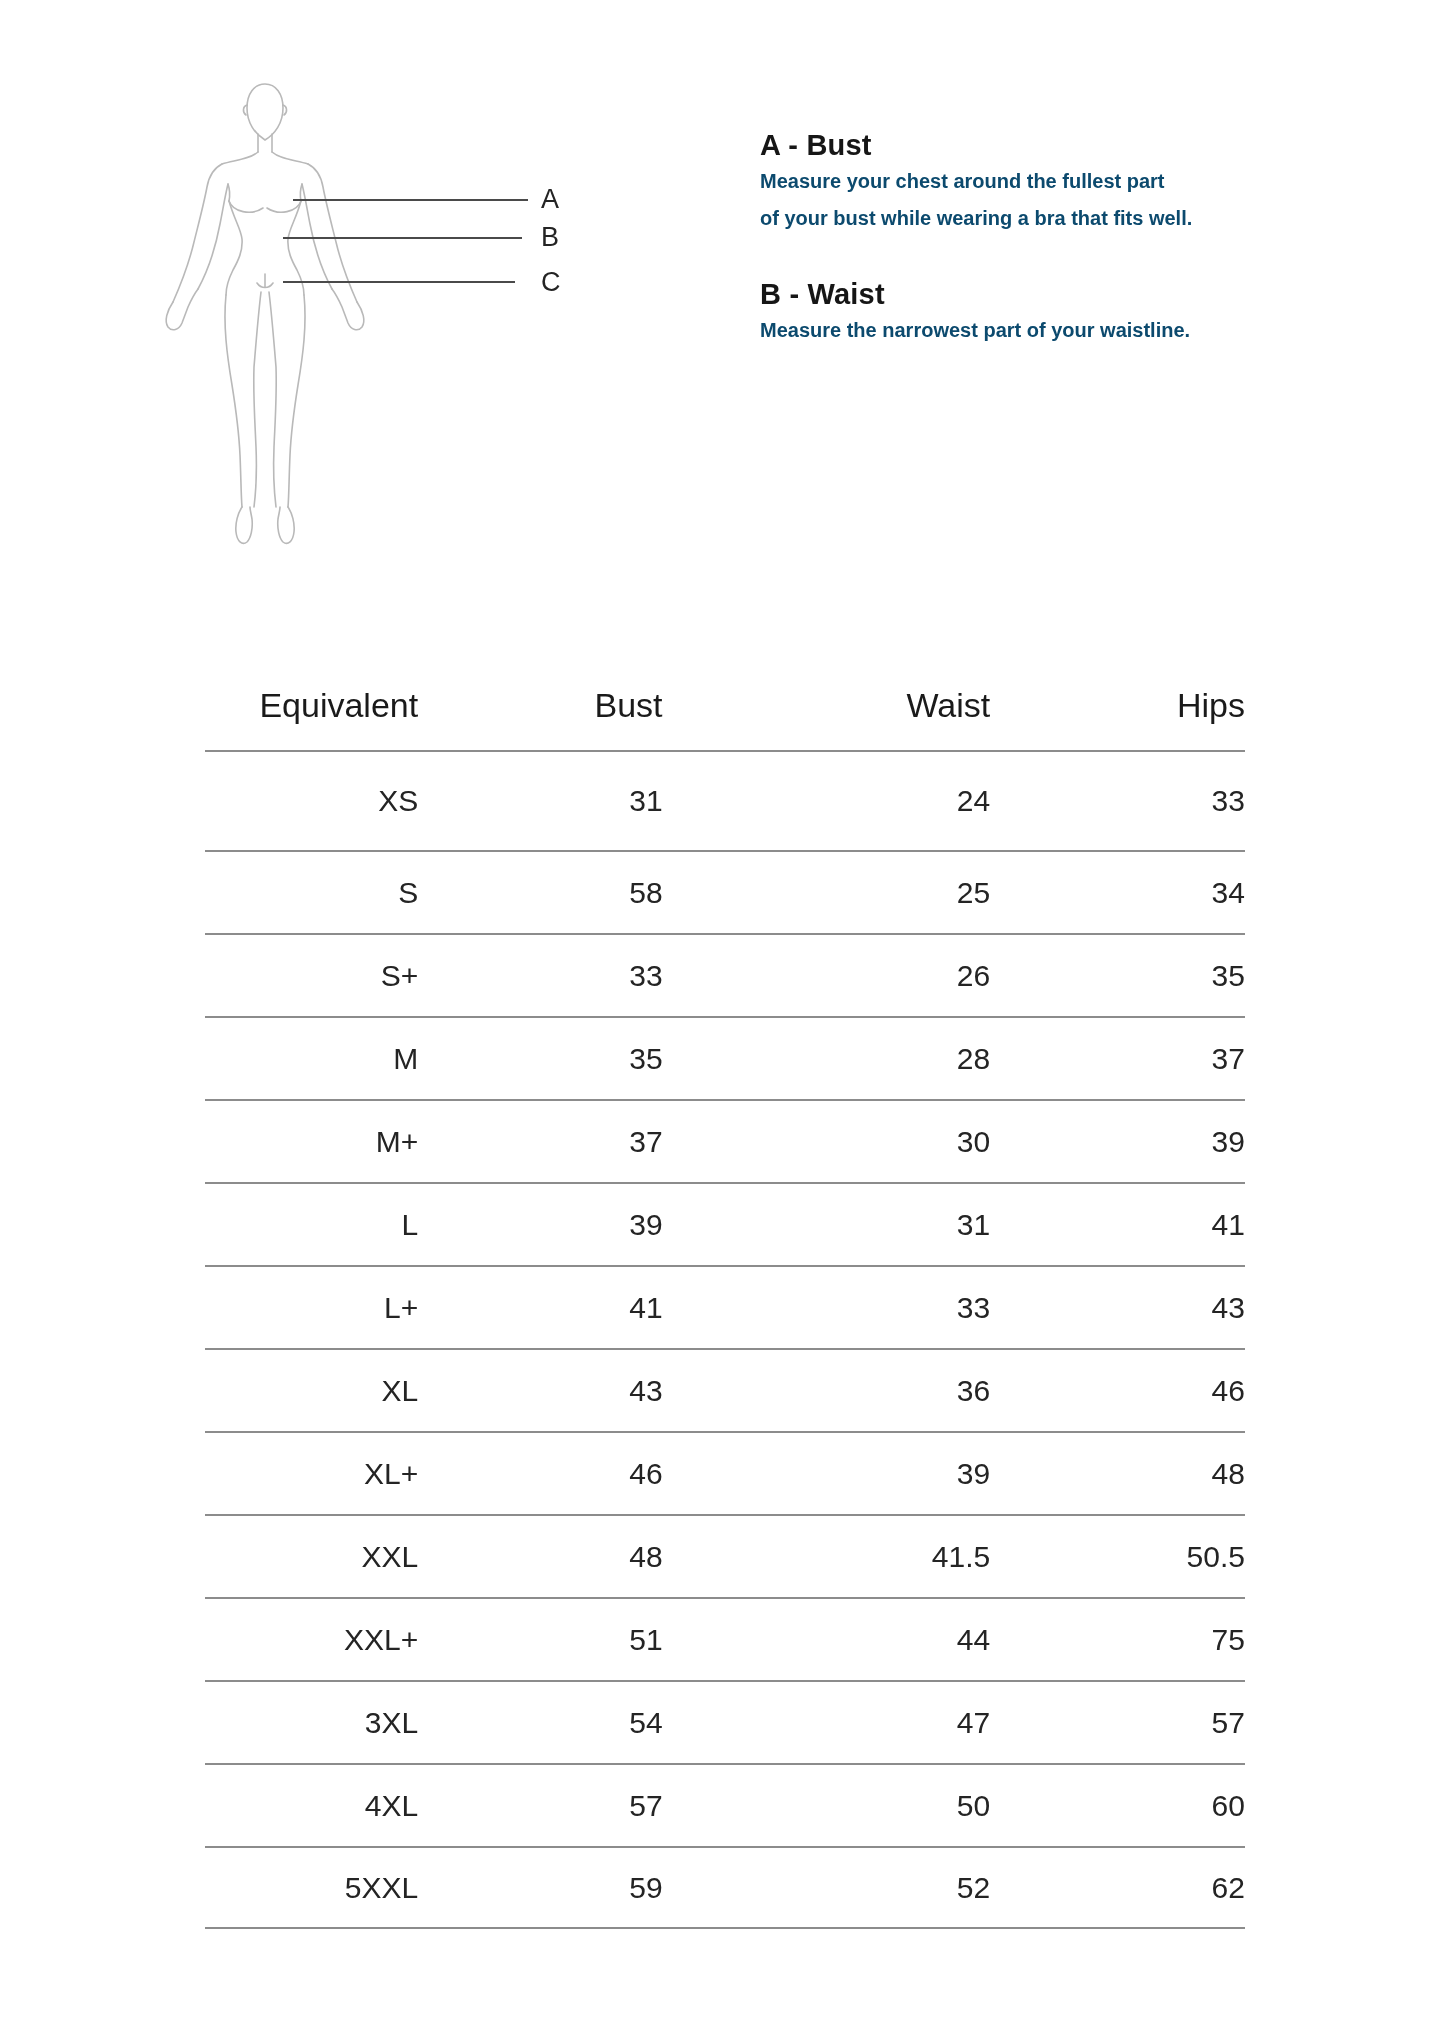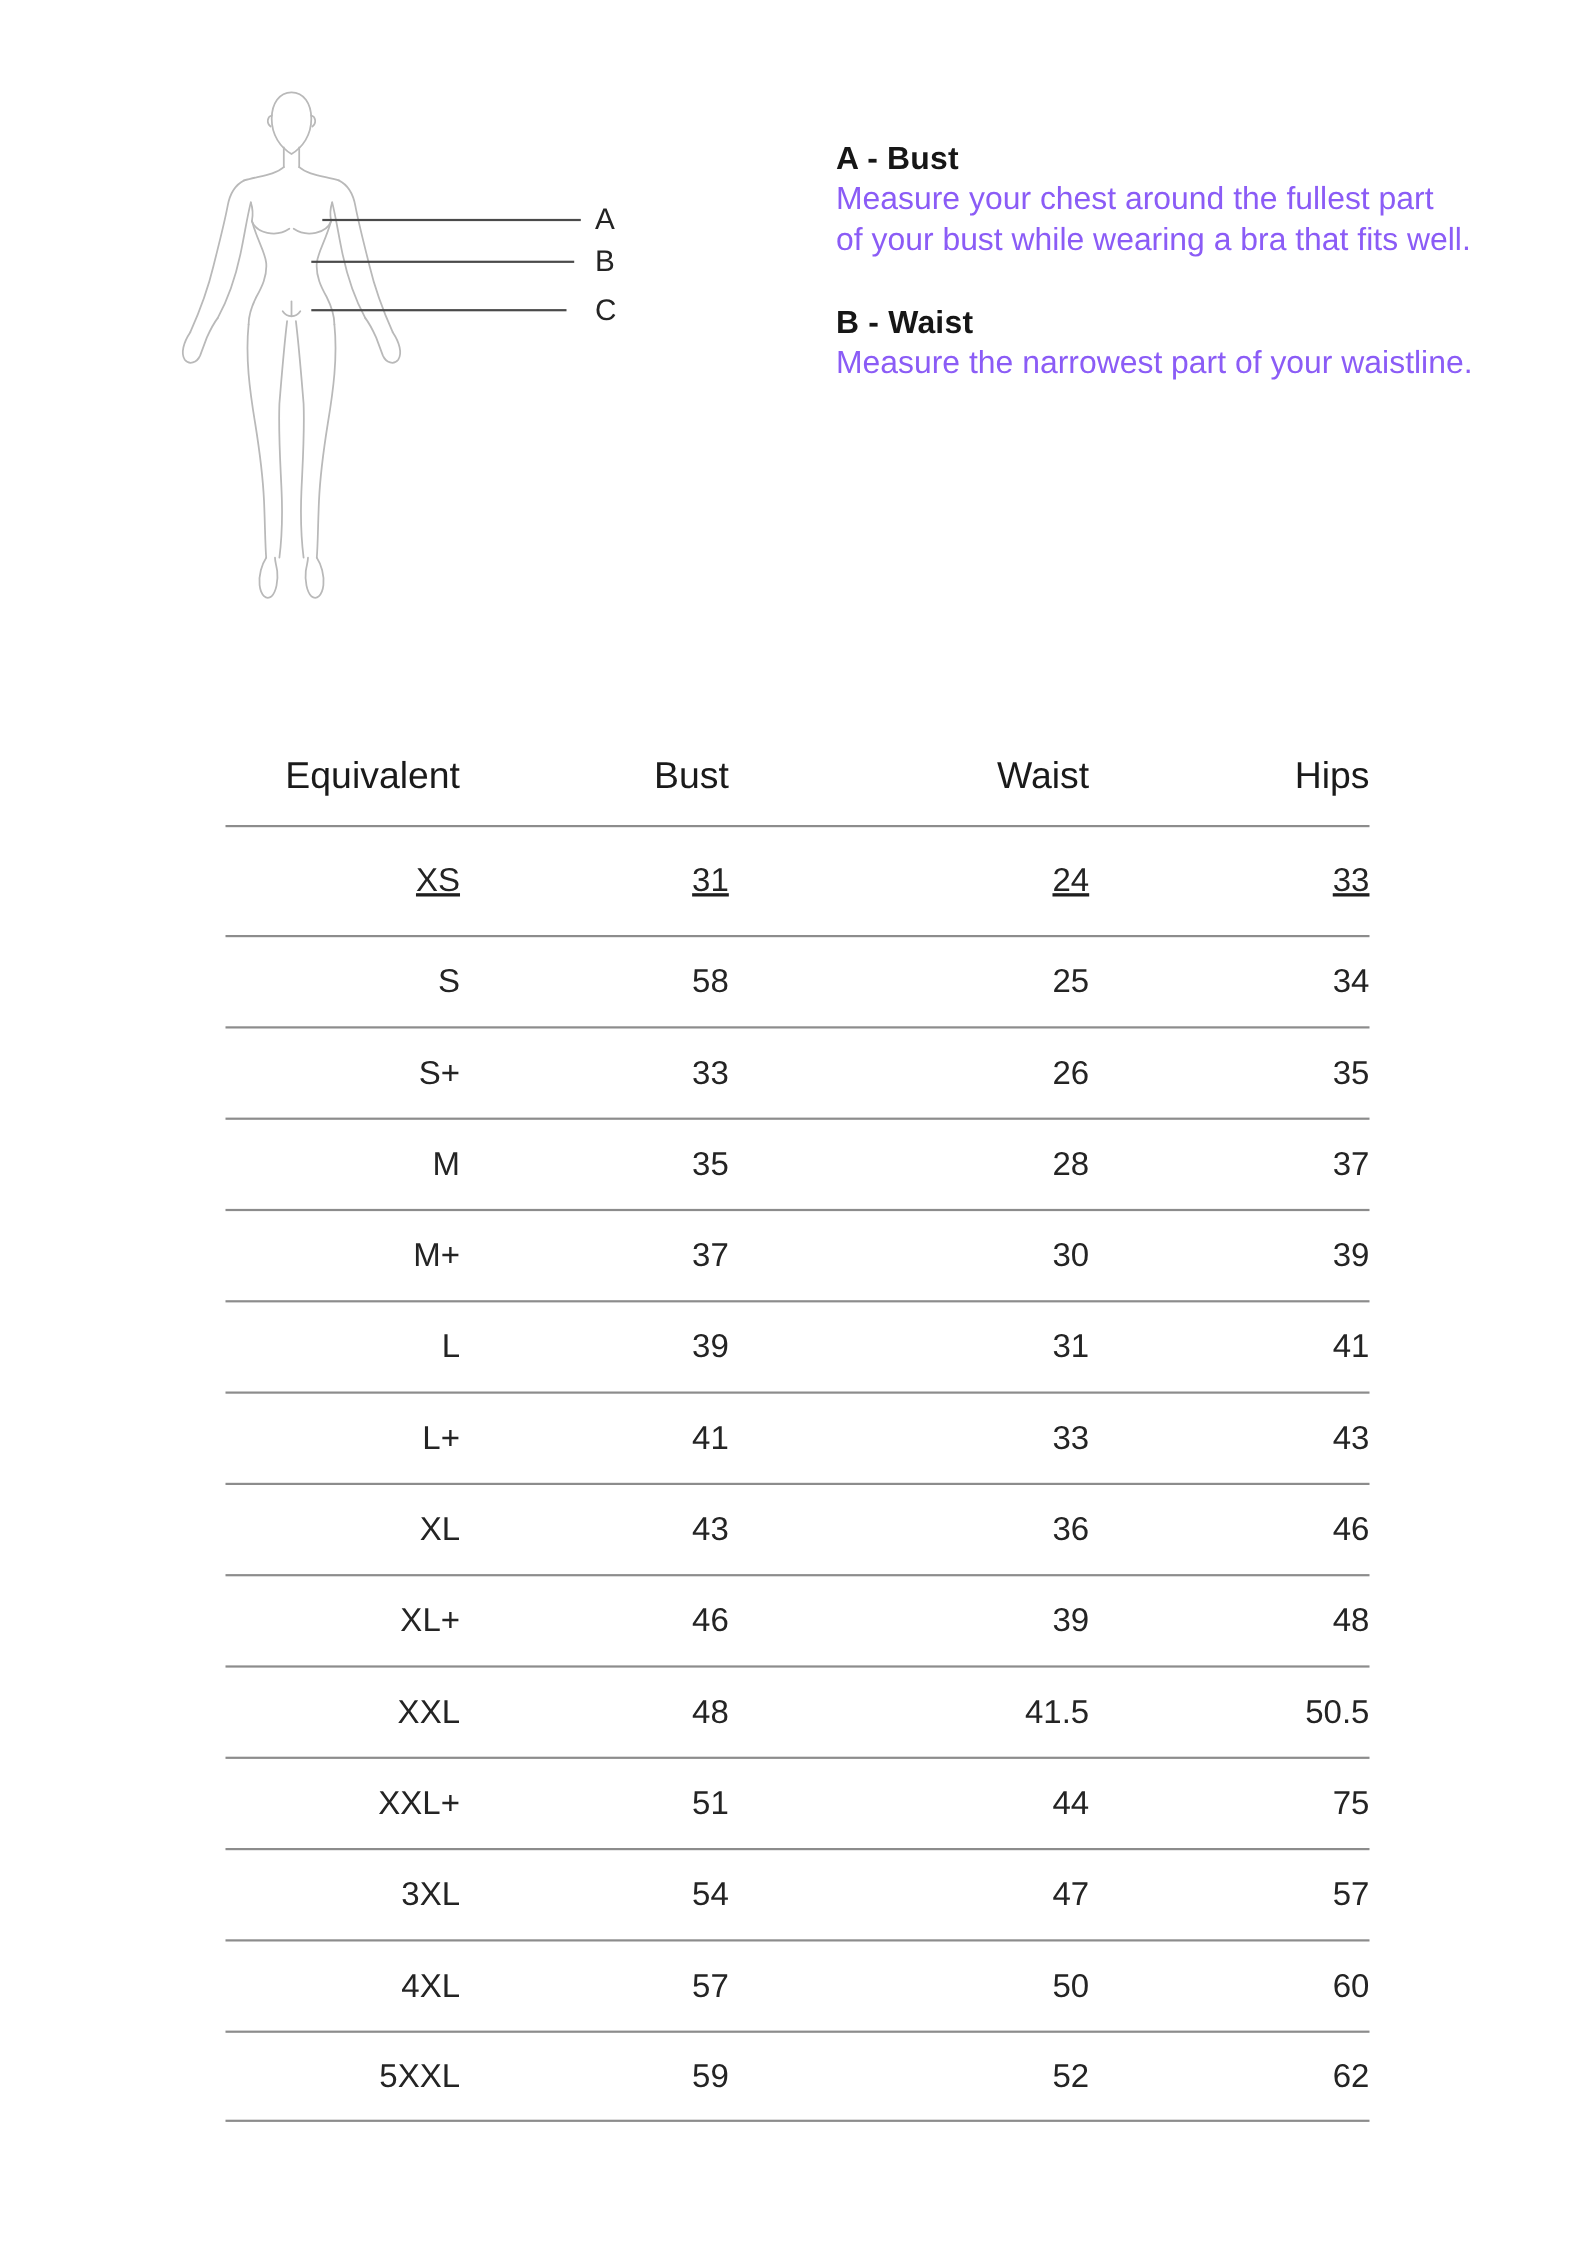--- a/index.html
+++ b/index.html
@@ -18,27 +18,27 @@
   .callout-label{position:absolute;left:541px;font-size:27px;line-height:29px;color:#242424;}
   .callout-label.a{top:185px;}
   .callout-label.b{top:223px;}
   .callout-label.c{top:268px;}
   
   .guide{position:absolute;left:760px;width:610px;}
   .guide.a{top:127px;}
   .guide.b{top:276px;}
   .guide.c{top:416px;}
   .guide .g-title{margin:0;font-size:29px;line-height:36px;font-weight:700;letter-spacing:.2px;color:#161616;}
-  .guide .g-line{margin:0;font-size:29px;line-height:37px;font-weight:400;color:#8b5cf6;}
+  .guide .g-line{margin:0;font-size:20px;line-height:37px;font-weight:700;color:#0c4a6e;}
   
   .size-table{position:absolute;left:205px;top:660px;width:1040px;}
   .thead{display:flex;height:90px;align-items:center;}
   .th{font-size:34px;color:#1a1a1a;}
   .trow{display:flex;height:83px;align-items:center;border-top:2px solid var(--rule,#8c8c8c);box-sizing:border-box;}
-  .trow.first{height:100px;text-decoration:underline;}
+  .trow.first{height:100px;}
   .trow:last-child{border-bottom:2px solid var(--rule,#8c8c8c);}
   .tc{text-align:right;}
   .c0{width:20.5%;}
   .c1{width:23.5%;}
   .c2{width:31.5%;}
   .c3{width:24.5%;}
   .td{font-size:30px;color:#242424;}
 </style>
 </head>
 <body>

